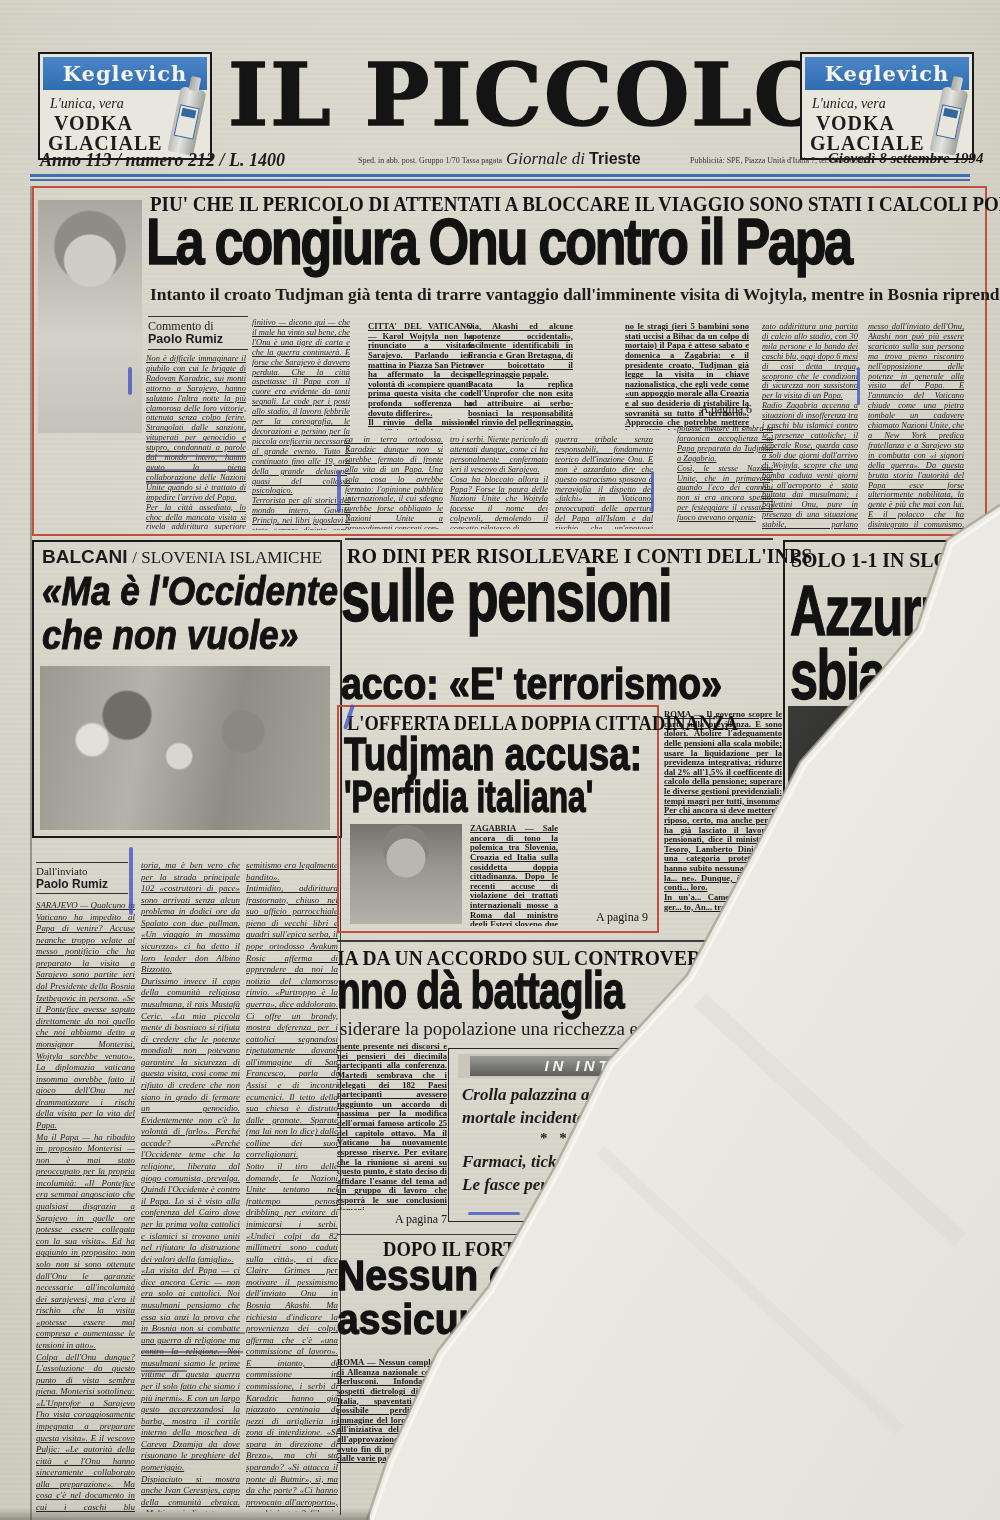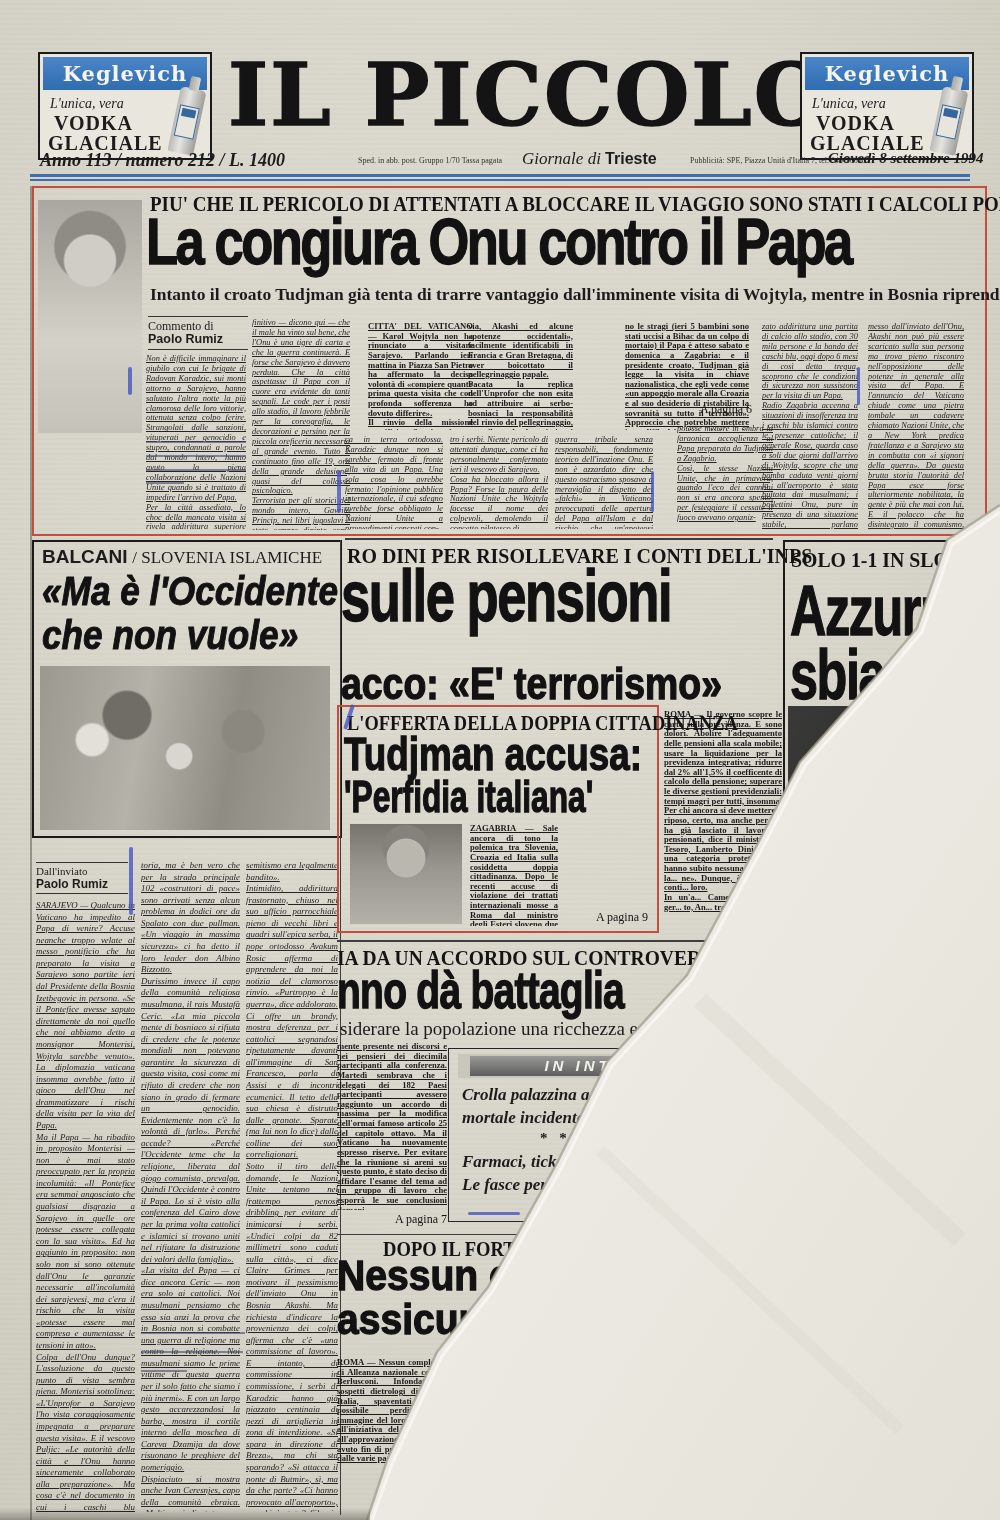--- a/index.html
+++ b/index.html
@@ -60,21 +60,21 @@
     <div class="abs it nw" style="left:10px;top:42px;font-size:14px;">L'unica, vera</div>
     <div class="abs nw" style="left:14px;top:58px;font-size:20px;font-weight:700;letter-spacing:1px;">VODKA</div>
     <div class="abs nw" style="left:8px;top:78px;font-size:20px;font-weight:700;letter-spacing:1px;">GLACIALE</div>
     <div class="bottle">
         <div class="lbl"></div>
       </div>
   </div>
 
   <div class="abs it nw" style="left:40px;top:150px;font-size:18px;font-weight:600;">Anno 113 / numero 212 / L. 1400</div>
   <div class="abs nw" style="left:358px;top:156px;font-size:8px;color:#333;">Sped. in abb. post. Gruppo 1/70 Tassa pagata</div>
-  <div class="abs nw" style="left:522px;top:149px;font-size:17px;">
+  <div class="abs nw" style="left:506px;top:149px;font-size:17px;">
     <span class="it">Giornale di</span>
     <span style="font-weight:700;font-family:'Liberation Sans',sans-serif;font-size:16px;">Trieste</span>
   </div>
   <div class="abs nw" style="left:690px;top:156px;font-size:8px;color:#333;">Pubblicità: SPE, Piazza Unità d'Italia 7, tel. 040-366565</div>
   <div class="abs it nw" style="left:828px;top:150px;font-size:15px;font-weight:600;">Giovedì 8 settembre 1994</div>
 
   <div class="bluerule" style="left:30px;top:174px;width:940px;height:2.5px;"></div>
   <div class="bluerule" style="left:30px;top:179px;width:940px;height:1.5px;"></div>
 
   <div class="redbox" style="left:32px;top:186px;width:951px;height:346px;"></div>

